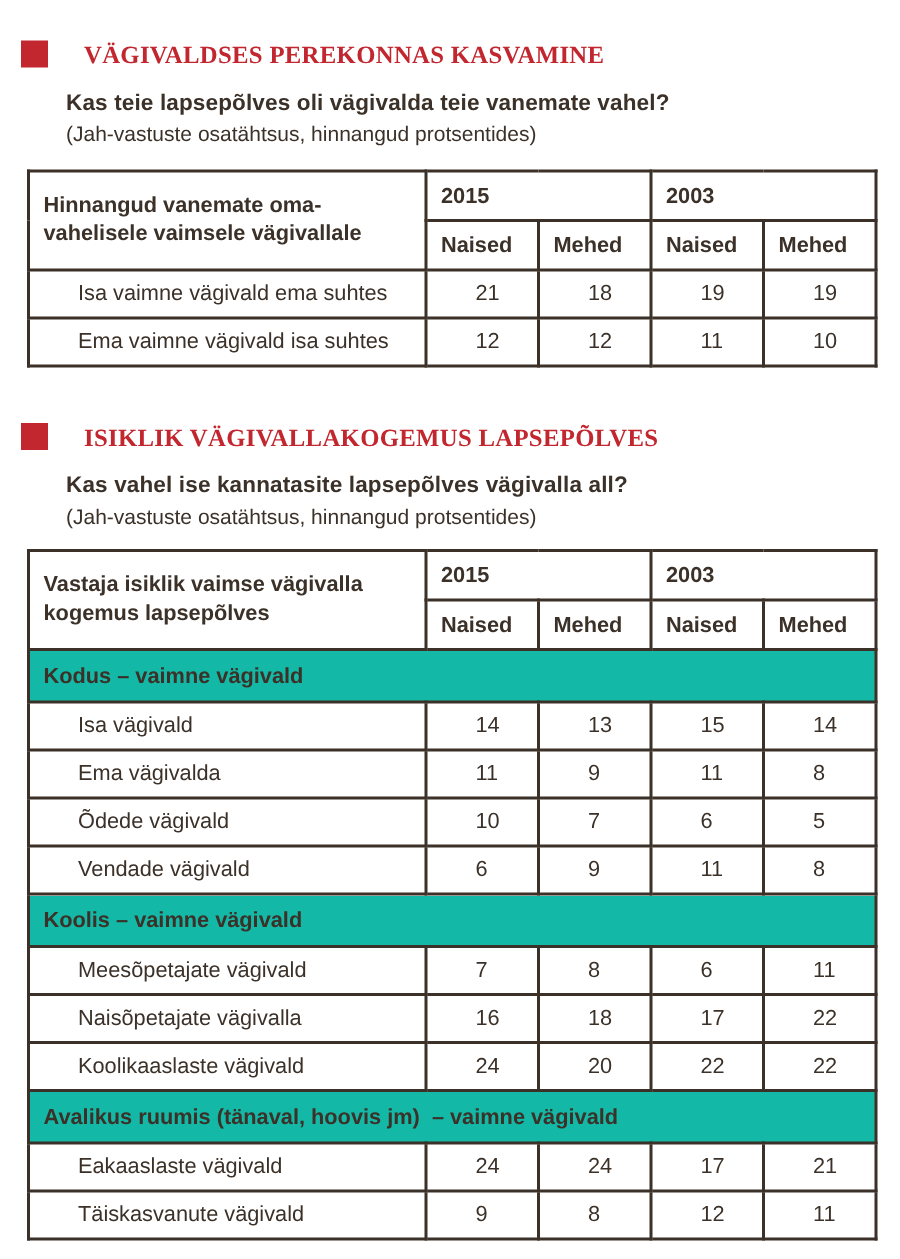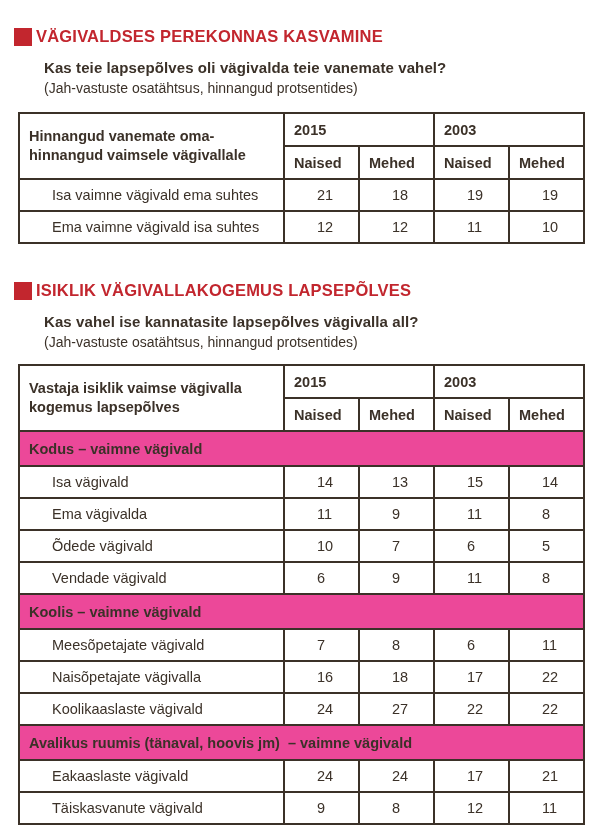--- a/index.html
+++ b/index.html
@@ -6,22 +6,23 @@
   body {
     width:600px; height:839px;
     background:#ffffff;
     font-family:"Liberation Sans", sans-serif;
     color:#3b3128;
     overflow:hidden;
   }
   .page { position:relative; width:600px; height:839px; }
 
   .section-header {
-    display:flex; align-items:flex-end; gap:4px;
+    display:flex; align-items:flex-start; gap:24px;
     margin-left:14px;
+    font-family:Liberation Serif, serif;
   }
   .section-header.first { padding-top:27px; }
   .section-header.second { margin-top:37px; }
   .bullet {
     width:18px; height:18px; flex:0 0 18px;
     background:#c2262e;
   }
   .section-title {
     color:#c2262e; font-weight:bold; font-size:16.5px;
     letter-spacing:0.2px;
@@ -50,21 +51,21 @@
   }
   td.label-head {
     font-weight:bold;
     white-space:pre-line;
     line-height:1.3;
   }
   td.year-cell { font-weight:bold; font-size:15px; height:25px; }
   td.sub-cell  { font-weight:bold; height:25px; }
   tr.data-row td { height:24px;padding-left:32px; }
   tr.section-row td {
-    background:#ec4899;
+    background:#14b8a6;
     font-weight:bold;
     height:27px;
     white-space:pre-wrap;
   }
   .source {
     width:583px;
     margin-top:13px;
     text-align:right;
     font-size:12.8px;
   }
@@ -85,21 +86,21 @@
     <colgroup>
       <col style="width:265px">
         <col style="width:75px">
         <col style="width:75px">
         <col style="width:75px">
         <col style="width:75px">
     </colgroup>
     <tbody>
       <tr>
         <td class="label-head" rowspan="2">Hinnangud vanemate oma-
-hinnangud vaimsele vägivallale</td>
+vahelisele vaimsele vägivallale</td>
         <td class="year-cell" colspan="2">2015</td>
         <td class="year-cell" colspan="2">2003</td>
       </tr>
       <tr>
         <td class="sub-cell">Naised</td>
         <td class="sub-cell">Mehed</td>
         <td class="sub-cell">Naised</td>
         <td class="sub-cell">Mehed</td>
       </tr>
       <tr class="data-row">
@@ -193,21 +194,21 @@
       <tr class="data-row">
         <td>Naisõpetajate vägivalla</td>
         <td>16</td>
         <td>18</td>
         <td>17</td>
         <td>22</td>
       </tr>
       <tr class="data-row">
         <td>Koolikaaslaste vägivald</td>
         <td>24</td>
-        <td>27</td>
+        <td>20</td>
         <td>22</td>
         <td>22</td>
       </tr>
 
       <tr class="section-row">
         <td colspan="5">Avalikus ruumis (tänaval, hoovis jm)  – vaimne vägivald</td>
       </tr>
       <tr class="data-row">
         <td>Eakaaslaste vägivald</td>
         <td>24</td>

